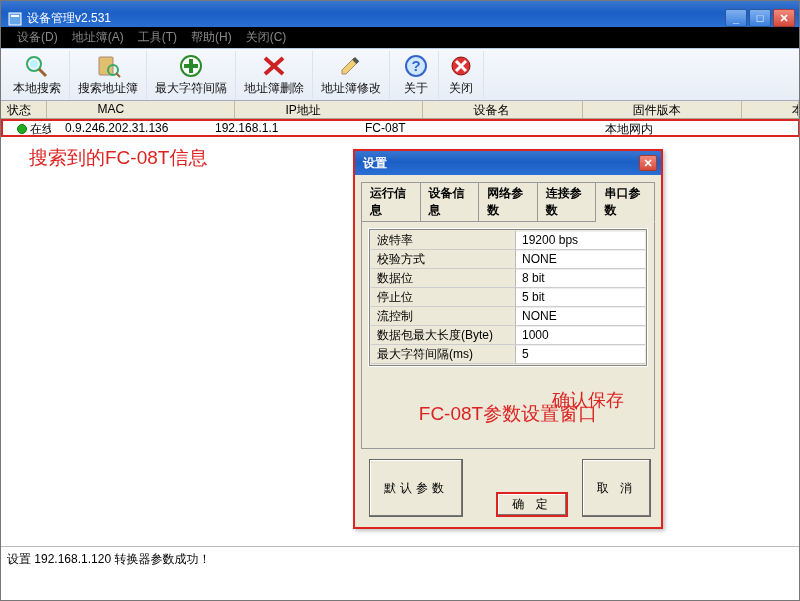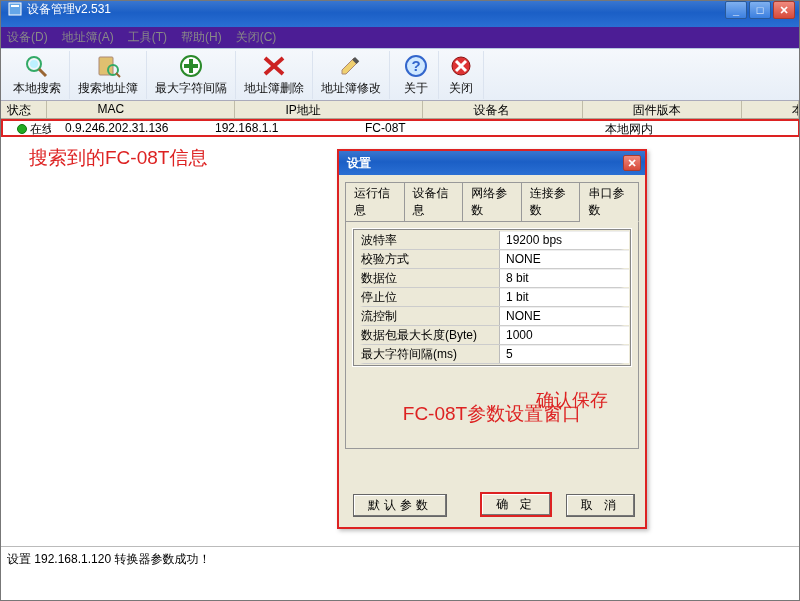--- a/index.html
+++ b/index.html
@@ -12,44 +12,44 @@
     overflow: hidden;
     position: relative;
     border: 1px solid #777;
   }
   
   .titlebar {
     height: 26px;
     background: linear-gradient(#3976cf, #1b5fc6 45%, #2a6fd3);
     color: #fff;
     display: flex;
-    align-items: flex-start;
+    align-items: flex-end;
     padding: 0 4px 0 6px;
     font-size: 12px;
   }
   .titlebar .title-icon { width: 16px; height: 16px; margin-right: 4px;
     display:inline-flex;align-items:center;justify-content:center; }
   .titlebar .title-text { flex: 1; }
   .win-btns { display: flex; gap: 2px; }
   .win-btn {
     width: 22px; height: 18px;
     display:inline-flex;align-items:center;justify-content:center;
     font-size:11px; font-weight:bold;
     border: 1px solid #2a5a99;
     background: linear-gradient(#7fb0ef,#3b7fe0);
     color:#fff; border-radius:2px;
   }
   .win-btn.close { background: linear-gradient(#f08a7e,#d64a3a); border-color:#a83b2f; }
 
   
   .menubar {
     height: 22px;
-    background: #4c1d95;
+    background: #000000;
     display: flex; align-items: center;
-    padding: 0 6px; gap: 14px;
+    padding: 0 16px; gap: 14px;
     color: #888; font-size:12px;
     border-bottom: 1px solid #b5c8df;
   }
   .menubar span { }
   
   .toolbar {
     height: 52px;
     background: linear-gradient(#f5f8fc,#e7eef7);
     border-bottom: 1px solid #aab;
     display: flex; align-items:flex-start;
@@ -112,21 +112,21 @@
   
   .logbar {
     height: 68px; background:#fff; padding: 4px 6px;
     border-bottom: 1px solid #bbb; font-size:12px;
     position:relative;
   }
 
   
   .dialog {
     position: absolute;
-    left: 336px; top: 148px;
+    left: 352px; top: 148px;
     width: 310px; height: 380px;
     background: #ece9d8;
     border: 2px solid #d22;
     box-shadow: 2px 2px 4px rgba(0,0,0,0.25);
     display:flex; flex-direction:column;
   }
   .dlg-title {
     height: 24px;
     background: linear-gradient(#3976cf,#1b5fc6 45%,#2a6fd3);
     color:#fff; display:flex; align-items:center;
@@ -142,21 +142,21 @@
   }
   .tab-row {
     display:flex; padding: 6px 6px 0 6px; gap:0;
     background:#ece9d8;
   }
   .tab {
     padding: 2px 8px; font-size:12px;
     border: 1px solid #999;
     background:#ece9d8;
     border-bottom: none;
-    position:relative; top:1px;
+    position:relative; top:1px;font-weight:bold;
   }
   .tab.active {
     background:#ece9d8;
     border-bottom: 1px solid #ece9d8;
     z-index:2;
   }
   .tab:not(:first-child){ border-left:none; }
   .tab-pane {
     margin: 0 6px 4px 6px;
     border: 1px solid #999;
@@ -168,21 +168,20 @@
   .grp {
     border: 1px solid #fff;
     box-shadow: inset 1px 1px 0 #888, inset -1px -1px 0 #888;
     padding: 2px;
     background:#ece9d8;
   }
   .param-row {
     display:flex; height:19px; font-size:12px;
     border-bottom:1px solid #ccc;
     background:#ece9d8;
-    border-radius:9px;
   }
   .param-row:nth-child(1){}
   .param-row .k {
     width: 145px; padding: 1px 6px;
     background:#ece9d8;
     border-right:1px solid #bbb;
     white-space:nowrap;
   }
   .param-row .v {
     flex:1; padding: 1px 6px; background:#fff;
@@ -192,21 +191,20 @@
     color:#d22; font-size:19px; font-weight:500;
     text-align:center; margin-top: 34px;
   }
   .annot3 {
     position:absolute; right: 30px; bottom: 36px;
     color:#d22; font-size:18px; font-weight:500;
   }
   .dlg-btns {
     display:flex; justify-content:flex-end; gap:14px;
     padding: 6px 10px 10px 10px;
-    align-items: flex-end;
   }
   .btn {
     font-size:12px; padding: 2px 14px;
     background:#ece9d8; border:1px solid #666;
     box-shadow: inset -1px -1px 0 #777, inset 1px 1px 0 #fff;
     letter-spacing: 4px;
   }
   .btn.left { margin-right:auto; margin-left:4px;}
   .btn.ok { border: 2px solid #d22; padding: 2px 14px; margin-top: 33px; }
   svg { display:block; }
@@ -355,21 +353,21 @@
       <div class="param-row">
         <div class="k">校验方式</div>
         <div class="v">NONE</div>
       </div>
       <div class="param-row">
         <div class="k">数据位</div>
         <div class="v">8 bit</div>
       </div>
       <div class="param-row">
         <div class="k">停止位</div>
-        <div class="v">1 bit</div>
+        <div class="v">5 bit</div>
       </div>
       <div class="param-row">
         <div class="k">流控制</div>
         <div class="v">NONE</div>
       </div>
       <div class="param-row">
         <div class="k">数据包最大长度(Byte)</div>
         <div class="v">1000</div>
       </div>
       <div class="param-row">

